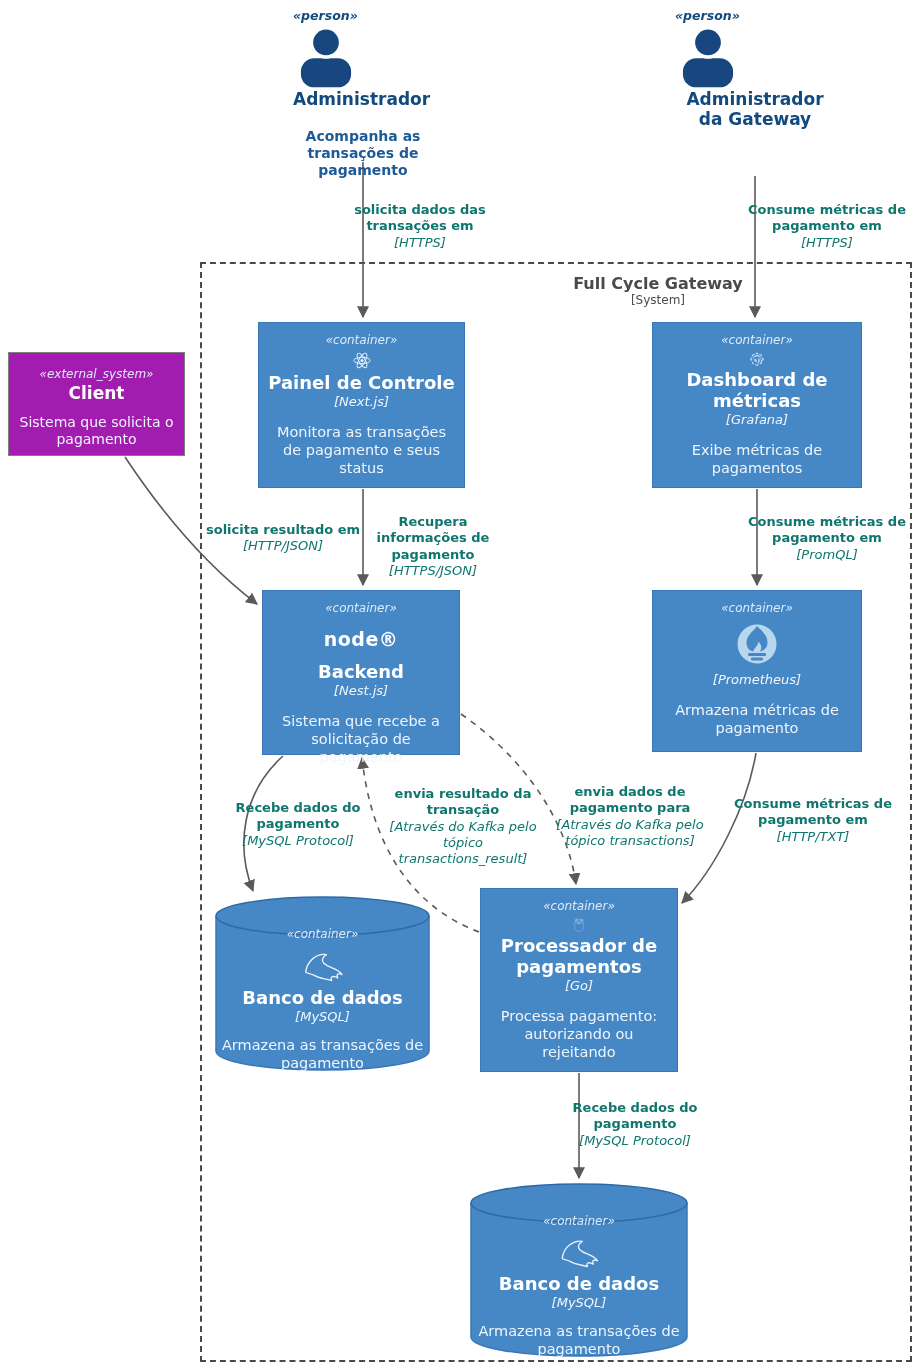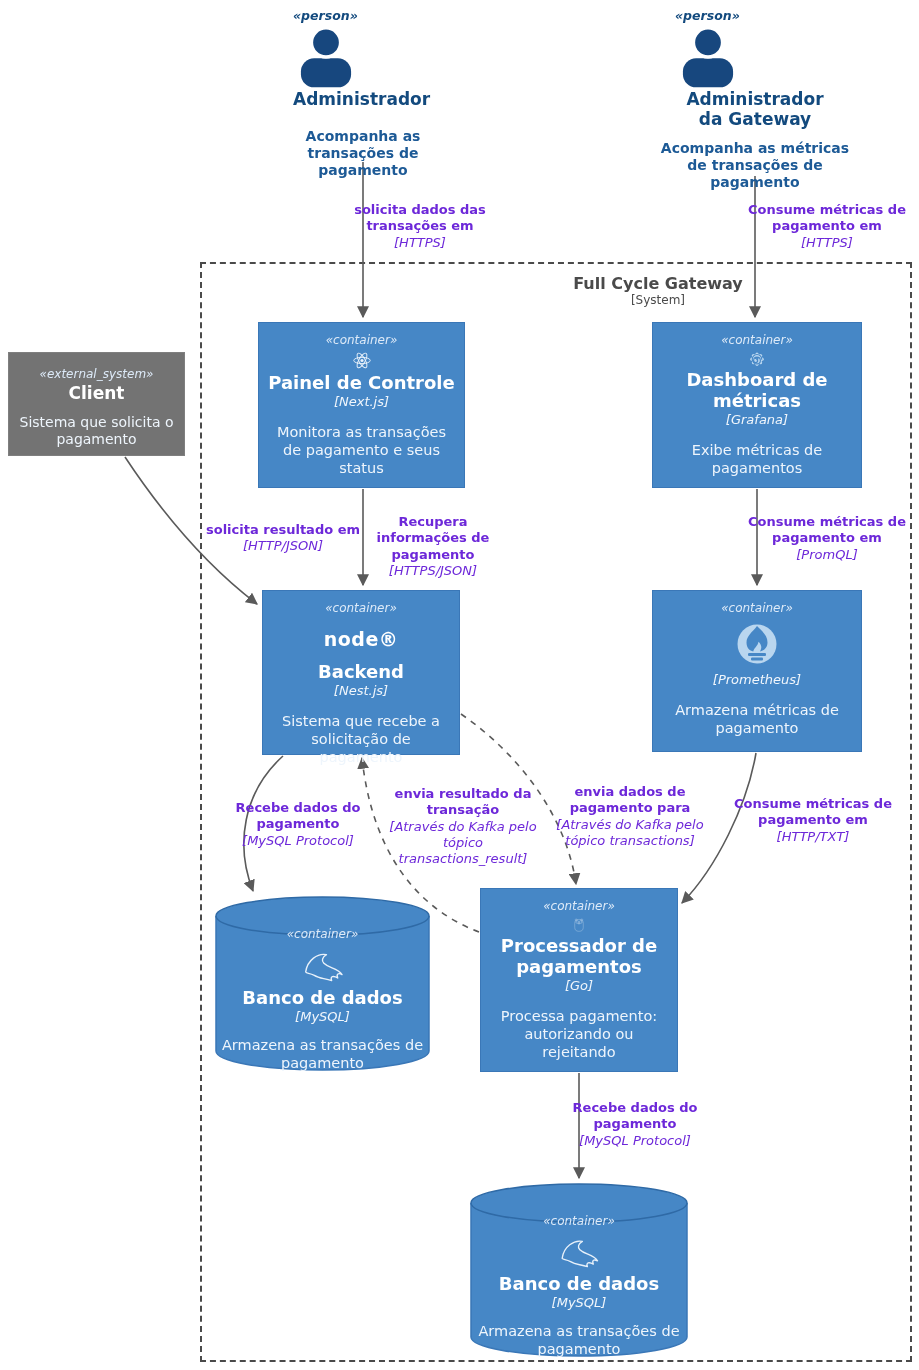--- a/index.html
+++ b/index.html
@@ -26,30 +26,30 @@
              display:flex; flex-direction:column; align-items:center; text-align:center;
              color:#fff; padding:10px 8px; }
   .n-stereo { font-size:12px; font-style:italic; color:#ddeaf8; margin-bottom:3px;text-align:right; }
   .n-title { font-size:18px; font-weight:bold; line-height:1.15; }
   .n-tech { font-size:13px; font-style:italic; color:#f0f6fc; }
   .n-desc { font-size:14.5px; color:#eef5fc; margin-top:14px; line-height:1.25; }
   .n-icon { margin:2px 0 4px 0; }
   .node-word { font-size:19px; font-weight:bold; color:#ffffff; letter-spacing:.5px; margin:10px 16px 12px; }
 
   
-  .external { background:#737373; border:1px solid #7f7f7f; }
+  .external { background:#a21caf; border:1px solid #7f7f7f; }
 
   
   .cyl { position:absolute; z-index:3; }
   .cyl-bg { position:absolute; left:0; top:0; }
   .cyl-content { position:relative; z-index:1; display:flex; flex-direction:column; align-items:center;
                  text-align:center; color:#fff; padding-top:32px; width:100%; height:100%; }
 
   
-  .elabel { position:absolute; z-index:4; text-align:center; color:#6d28d9; line-height:1.25; }
+  .elabel { position:absolute; z-index:4; text-align:center; color:#0f766e; line-height:1.25; }
   .el-main { font-size:13px; font-weight:bold; }
   .el-tech { font-size:13px; font-style:italic; }
 </style>
 </head>
 <body>
 
 <div class="canvas">
 
   <div class="boundary">
     <div class="boundary-title">
@@ -87,21 +87,20 @@
   <div class="p-desc" style="left:275px; top:128px; width:176px;">Acompanha as transações de pagamento</div>
 
   <div class="person" style="left:675px; top:8px; width:160px;">
     <div class="p-stereo">«person»</div>
     <svg class="p-icon" width="66" height="64" viewBox="0 0 100 96">
       <rect x="12" y="50" width="76" height="44" rx="20" fill="#17477e"></rect>
       <circle cx="50" cy="26" r="22" fill="#17477e" stroke="#ffffff" stroke-width="5"></circle>
     </svg>
     <div class="p-name">Administrador da Gateway</div>
   </div>
-  <div class="p-desc" style="left:660px; top:140px; width:190px;">Acompanha as métricas de transações de pagamento</div>
 
   <div class="nodebox external" style="left:8px; top:352px; width:177px; height:104px; padding-top:14px;">
     <div class="n-stereo">«external_system»</div>
     <div class="n-title" style="font-size:17px;">Client</div>
     <div class="n-desc" style="margin-top:10px; font-size:14px;">Sistema que solicita o pagamento</div>
   </div>
 
   <div class="nodebox" style="left:258px; top:322px; width:207px; height:166px;">
     <div class="n-stereo">«container»</div>
     <svg class="n-icon" width="54" height="48" viewBox="-12 -10.8 24 21.6">

